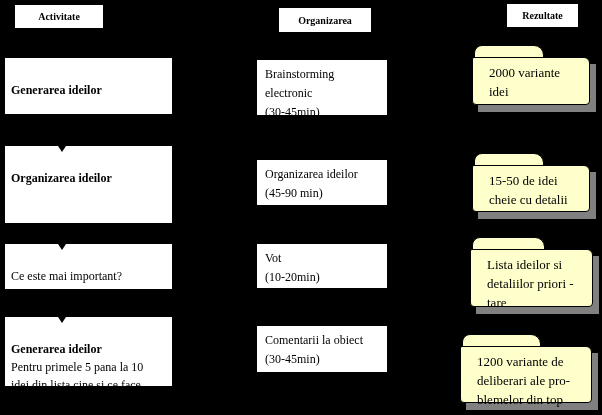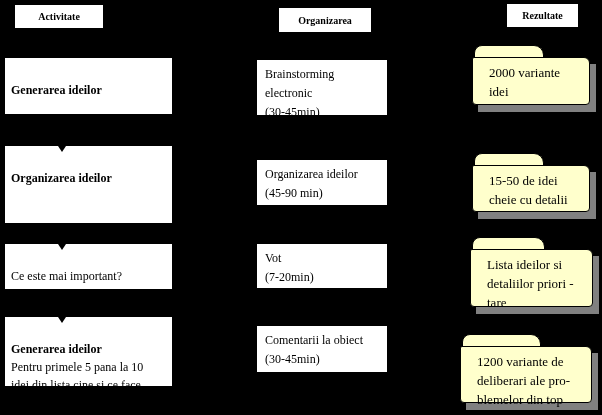--- a/index.html
+++ b/index.html
@@ -141,21 +141,21 @@
   <div class="ahead ah-2"></div>
   <div class="cline cl-3"></div>
   <div class="ahead ah-3"></div>
 
   <div class="wbox ins-1">Brainstorming
 electronic
 (30-45min)</div>
   <div class="wbox ins-2">Organizarea ideilor
 (45-90 min)</div>
   <div class="wbox ins-3">Vot
-(7-20min)</div>
+(10-20min)</div>
   <div class="wbox ins-4">Comentarii la obiect
 (30-45min)</div>
 
   <div class="folder fld-1">
     <div class="fshadow"></div>
     <div class="ftab"></div>
     <div class="fbody">2000 variante
 idei</div>
   </div>
   <div class="folder fld-2">

